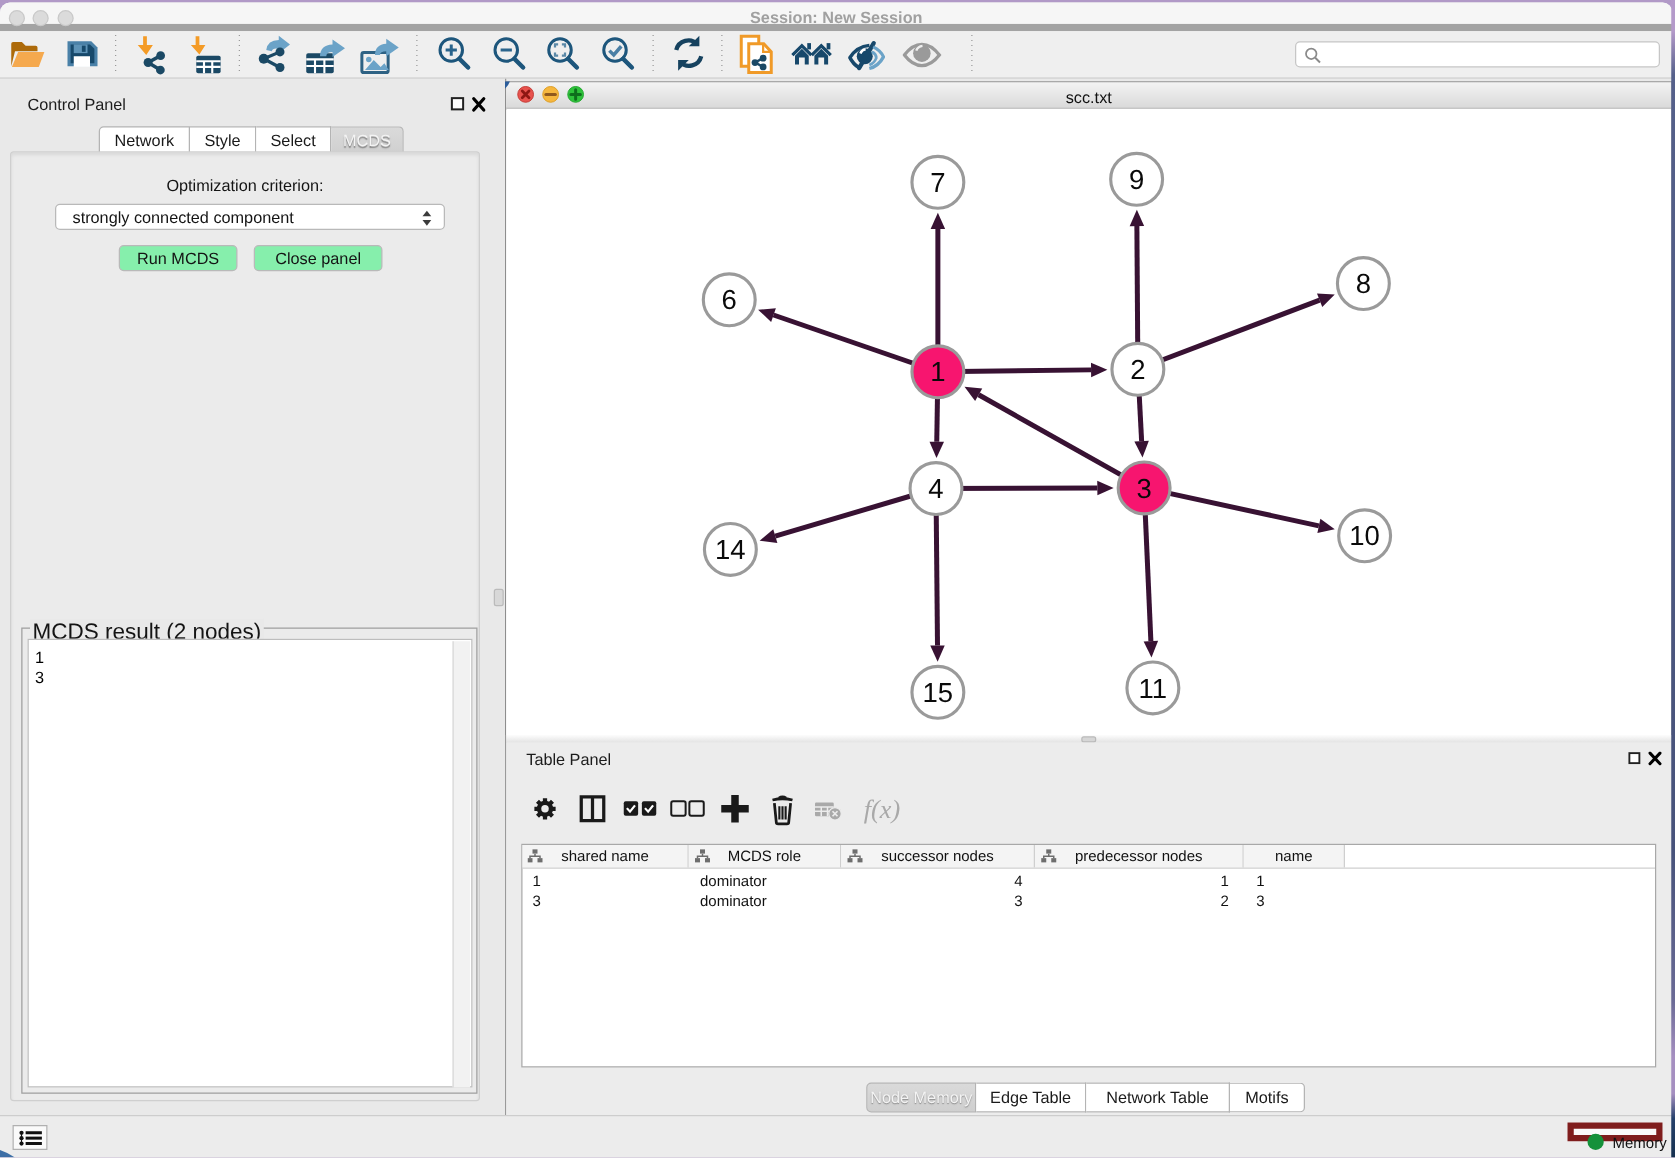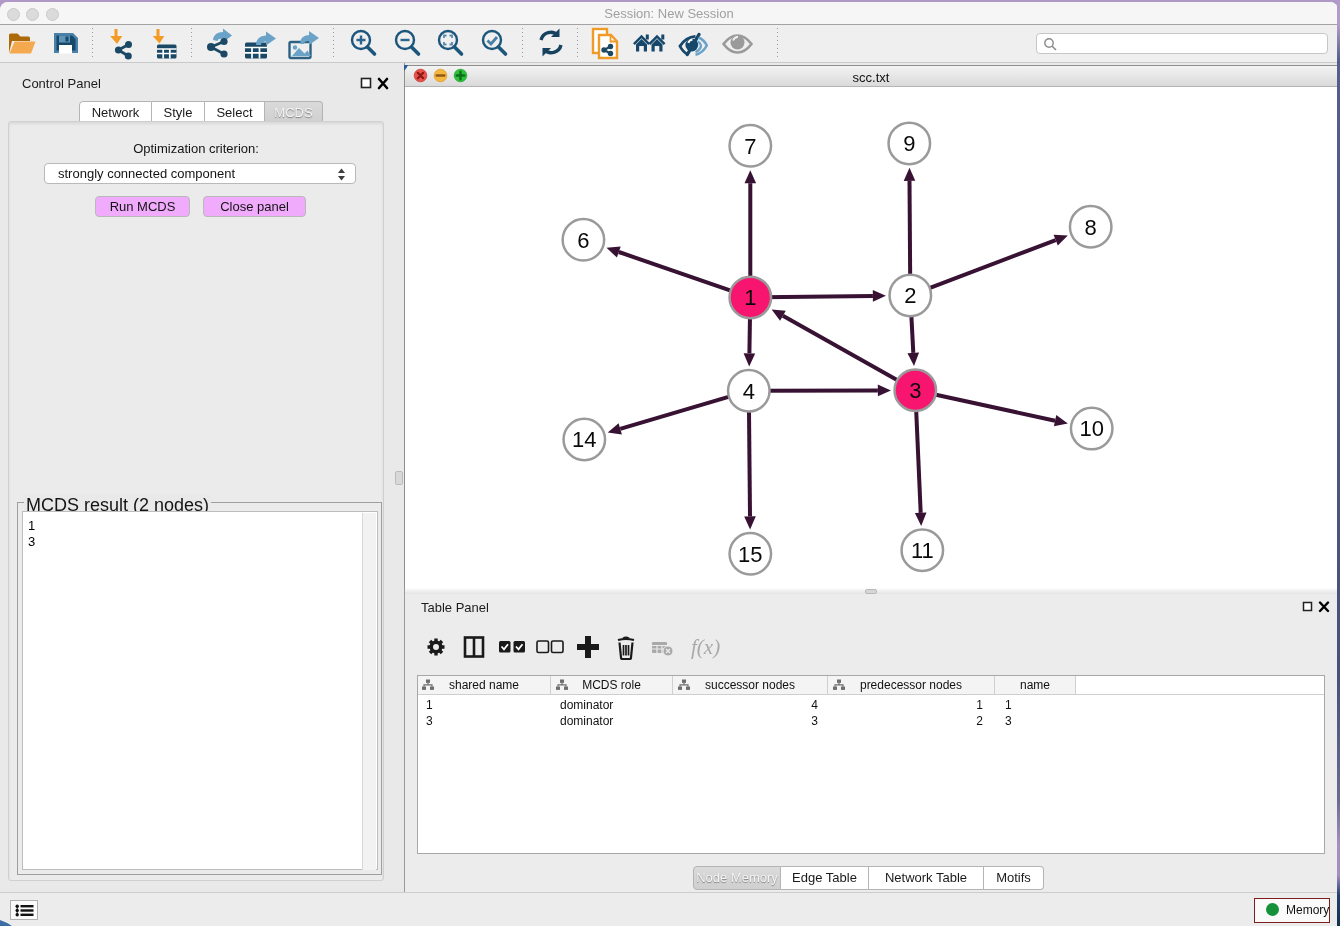--- a/index.html
+++ b/index.html
@@ -7,21 +7,21 @@
   body { background:#b199c7; font-family:"Liberation Sans", sans-serif; position:relative; }
   .abs { position:absolute; }
   
   #win { position:absolute; left:0; top:2px; width:1338px; height:924px;
          background:#ececec; border-radius:8px 8px 0 0; }
   #rightstrip { position:absolute; right:0; top:0; width:3px; height:926px;
     background:linear-gradient(#b49aca 0px, #b49aca 25px, #55608a 60px, #47527a 680px, #6a6a95 800px,
       #a58fc0 845px, #a58fc0 875px, #25406a 895px, #16304f 926px); }
   
   #titlebar { position:absolute; left:0; top:0; width:100%; height:23px;
-    background:#f6f6f6; border-radius:8px 8px 0 0; border-bottom:1px solid #a3a3a3;}
+    background:#f6f6f6; border-radius:8px 8px 0 0; border-bottom:6px solid #a3a3a3;font-weight:bold;}
   .tdot { position:absolute; top:6px; width:13px; height:13px; border-radius:50%;
     background:#dbdbdb; border:1px solid #c9c9c9; }
   #title { position:absolute; top:4px; width:100%; text-align:center; font-size:13px; color:#a0a0a0; }
   
   #toolbar { position:absolute; left:0; top:23px; width:1338px; height:38px;
     background:#efefef; border-bottom:1px solid #c9c9c9; }
   .tsep { position:absolute; top:3px; height:31px; width:1px;
     background-image:repeating-linear-gradient(#9a9a9a 0 1px, transparent 1px 4px); }
   .ticon { position:absolute; top:2px; }
   #search { position:absolute; left:1036px; top:8px; width:292px; height:21px; background:#fff;
@@ -38,21 +38,21 @@
   .tab.last { border-radius:0 4px 4px 0; }
   .tab.sel { background:linear-gradient(#dadada,#cfcfcf); color:#f4f4f4;
     text-shadow:0 1px 1px rgba(120,120,120,.9); }
   #cp-body { position:absolute; left:8px; top:54px; width:376px; height:760px;
     background:#ebebeb; border:1px solid #cfcfcf; border-radius:3px;
     box-shadow: inset 0 2px 3px rgba(0,0,0,0.08); }
   #optlabel { position:absolute; left:0; top:74px; width:392px; text-align:center; font-size:13px; color:#141414;}
   #combo { position:absolute; left:44px; top:96px; width:312px; height:21px; background:#fff;
     border:1px solid #b9b9b9; border-radius:4px; font-size:13px; color:#141414;
     line-height:19px; padding-left:13px; }
-  .btn { position:absolute; height:21px; background:#f0abfc; border:1px solid #b9b9b9; border-radius:4px;
+  .btn { position:absolute; height:21px; background:#86efac; border:1px solid #b9b9b9; border-radius:4px;
     font-size:13px; color:#141414; text-align:center; line-height:19px; }
   #fieldset { position:absolute; left:17px; top:435px; width:365px; height:373px;
     border:1px solid #9f9f9f; }
   #fieldset legend { position:absolute; left:6px; top:-8px; background:#e9e9e9; padding:0 2px;
     font-size:18px; color:#141414; }
   #mcdslist { position:absolute; left:4px; top:8px; width:356px; height:359px; background:#fff;
     border:1px solid #bdbdbd; font-size:13px; color:#000; }
   #mcdslist .scroll { position:absolute; right:1px; top:1px; width:14px; height:357px;
     background:#f2f2f2; border-left:1px solid #d8d8d8; }
   
@@ -79,22 +79,22 @@
   .th { position:absolute; top:0; height:18px; background:#f4f4f4; border-right:1px solid #cfcfcf;
     font-size:12px; color:#111; text-align:center; line-height:18px; }
   #thead-line { position:absolute; left:0; top:18px; width:100%; height:1px; background:#cfcfcf; }
   .td { position:absolute; font-size:12px; color:#111; height:16px; line-height:16px; }
   
   
   #status { position:absolute; left:0; top:890px; width:1338px; height:34px; background:#ececec;
     border-top:1px solid #cdcdcd; }
   #listbtn { position:absolute; left:10px; top:7px; width:28px; height:20px; background:#fafafa;
     border:1px solid #b0b0b0; }
-  #membtn { position:absolute; left:1254px; top:5px; width:76px; height:25px; background:#fafafa;
-    border:1px solid #7f1d1d; font-size:12px; color:#111; line-height:23px; white-space:nowrap; }
+  #membtn { position:absolute; left:1254px; top:5px; width:76px; height:15px; background:#fafafa;
+    border:5px solid #7f1d1d; font-size:12px; color:#111; line-height:23px; white-space:nowrap; }
   svg { display:block; }
 </style>
 </head>
 <body>
 <div id="win">
   <div id="titlebar">
     <div class="tdot" style="left:7px;"></div>
     <div class="tdot" style="left:26px;"></div>
     <div class="tdot" style="left:46px;"></div>
     <div id="title">Session: New Session</div>

